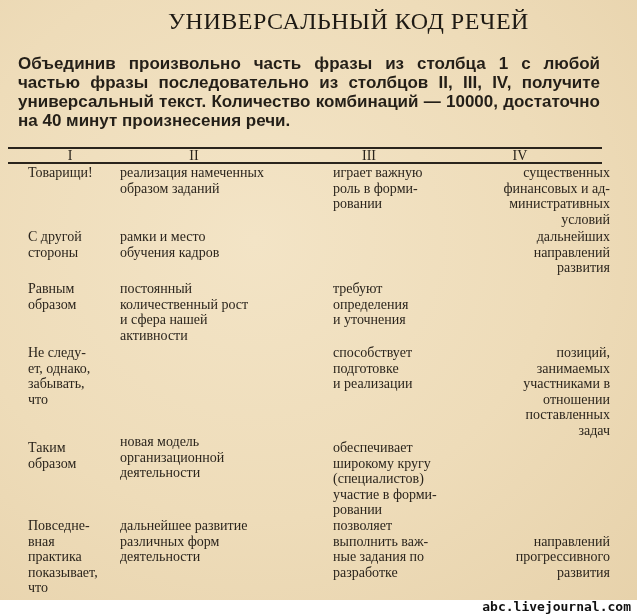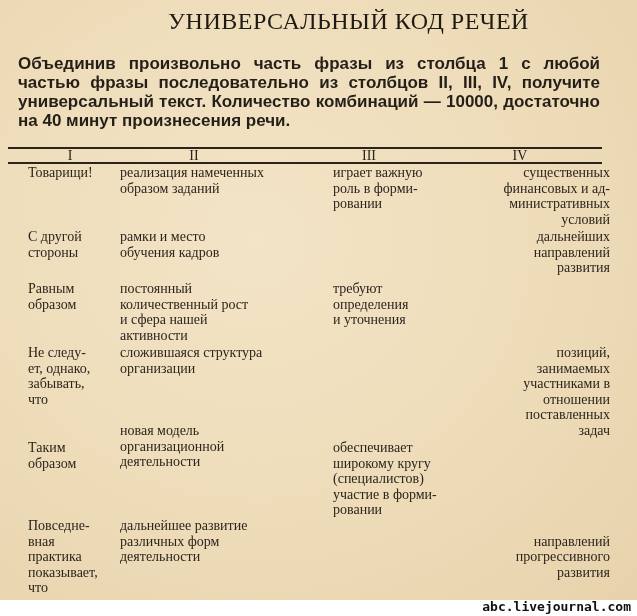--- a/index.html
+++ b/index.html
@@ -81,47 +81,52 @@
 и уточнения</div>
   <div class="cell c2" style="top:281px">постоянный
 количественный рост
 и сфера нашей
 активности</div>
 
   <div class="cell c1" style="top:345px">Не следу-
 ет, однако,
 забывать,
 что</div>
-  <div class="cell c2" style="top:345px">сложившаяся структура
-организации</div>
+  <div class="cell c3" style="top:345px">способствует
+подготовке
+и реализации</div>
   <div class="cell c4" style="top:345px">позиций,
 занимаемых
 участниками в
 отношении
 поставленных
 задач</div>
 
   <div class="cell c1" style="top:440px">Таким
 образом</div>
-  <div class="cell c2" style="top:423px">новая модель
+  <div class="cell c2" style="top:434px">новая модель
 организационной
 деятельности</div>
   <div class="cell c3" style="top:440px">обеспечивает
 широкому кругу
 (специалистов)
 участие в форми-
 ровании</div>
 
   <div class="cell c1" style="top:518px">Повседне-
 вная
 практика
 показывает,
 что</div>
   <div class="cell c2" style="top:518px">дальнейшее развитие
 различных форм
 деятельности</div>
+  <div class="cell c3" style="top:518px">позволяет
+выполнить важ-
+ные задания по
+разработке</div>
   <div class="cell c4" style="top:518px">
 направлений
 прогрессивного
 развития</div>
 </div>
 
 <div class="footer">abc.livejournal.com</div>
 
 </body></html>

